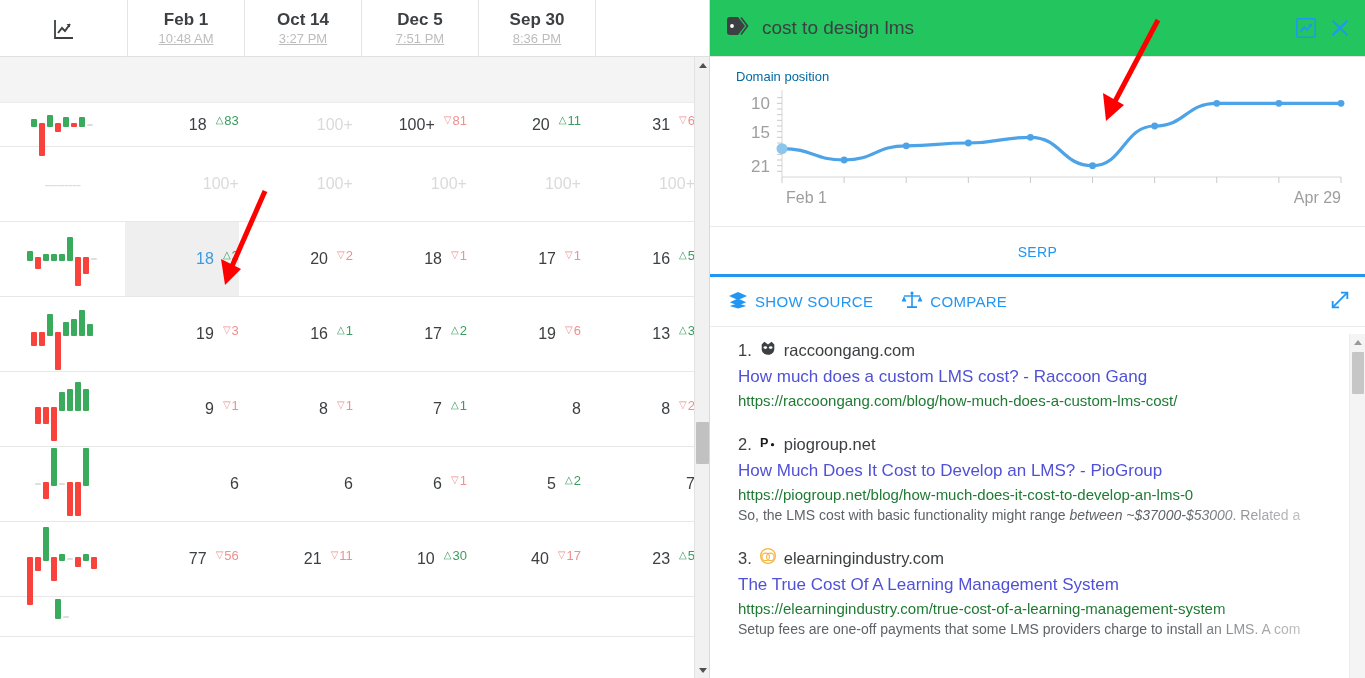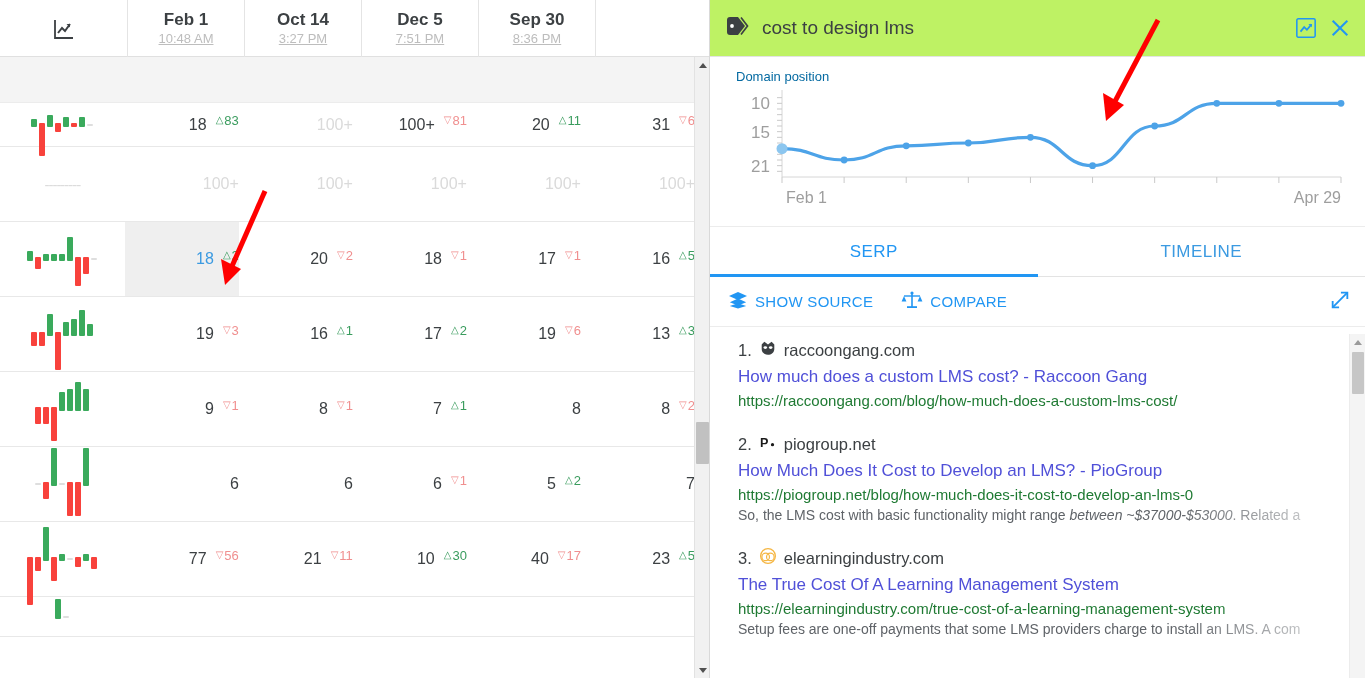--- a/index.html
+++ b/index.html
@@ -80,40 +80,40 @@
   #left-thumb { position:absolute; left:1px; top:365px; width:13px; height:42px; background:#c1c1c1; border-radius:1px; }
   #left-scroll .bot { position:absolute; bottom:0; left:0; }
 
   
   #right-pane {
     width: 655px; height: 678px; background: #fff; position: relative;
     display: flex; flex-direction: column;
   }
   #rp-header {
     height: 57px; display: flex; align-items: center; padding: 0 8px 0 16px;
-    border-bottom: 1px solid #e3e3e3; background: #bef264; flex: none;
+    border-bottom: 1px solid #e3e3e3; background: #22c55e; flex: none;
   }
   #rp-title {
     font-size: 19px; color: #3c4043; margin-left: 10px; flex: 1;
   }
   .hdr-btn { width: 34px; height: 34px; display:flex; align-items:center; justify-content:center; }
 
   #chart-box {
     height: 170px; padding: 10px 14px 0 14px; position: relative; flex: none;
     border-bottom: 1px solid #ececec;
   }
   #chart-label { font-size: 13px; color: #0369a1; margin: 2px 0 0 12px; }
   #chart-svg-wrap { position: relative; width: 100%; height: 125px; }
   .axis-num { font-size: 17px; fill: #9e9e9e; font-family: "Liberation Sans", sans-serif; }
   .axis-date { font-size: 16px; fill: #9e9e9e; font-family: "Liberation Sans", sans-serif; }
 
   #tabs { display: flex; height: 50px; border-bottom: 1px solid #e3e3e3; flex: none; }
   .tab {
     flex: 1; display: flex; align-items: center; justify-content: center;
-    font-size: 17px; color: #3b9ae1; letter-spacing: .4px; position: relative;
+    font-size: 14px; color: #3b9ae1; letter-spacing: .4px; position: relative;
     background: #fff;
   }
   .tab.active::after {
     content:''; position:absolute; bottom:-1px; left:0; right:0; height:3px; background:#2196f3;
   }
   .tab.active { color: #2196f3; }
 
   #actions {
     height: 50px; display: flex; align-items: center; padding: 0 14px 0 18px;
     border-bottom: 1px solid #ececec; gap: 28px; flex: none;
@@ -591,23 +591,20 @@
             <circle cx="554.8888888888889" cy="19.333333333333336" r="3.4" fill="#4da3e8"></circle>
             <circle cx="617" cy="19.333333333333336" r="3.4" fill="#4da3e8"></circle>
           </svg>
       </div>
     </div>
 
     <div id="tabs">
       <div class="tab active">
           <span>SERP</span>
         </div>
-      <div class="tab">
-          <span>TIMELINE</span>
-        </div>
     </div>
 
     <div id="actions">
       <div class="act">
         <span>
           <svg width="20" height="18" viewBox="0 0 20 18">
             <polygon points="10,1 19,5 10,9 1,5" fill="#2196f3"></polygon>
             <polygon points="10,7.6 18.2,11.3 10,14.4 1.8,11.3" fill="#2196f3"></polygon>
             <polygon points="10,12.2 18.2,15.1 10,17.6 1.8,15.1" fill="#2196f3"></polygon>
           </svg>

